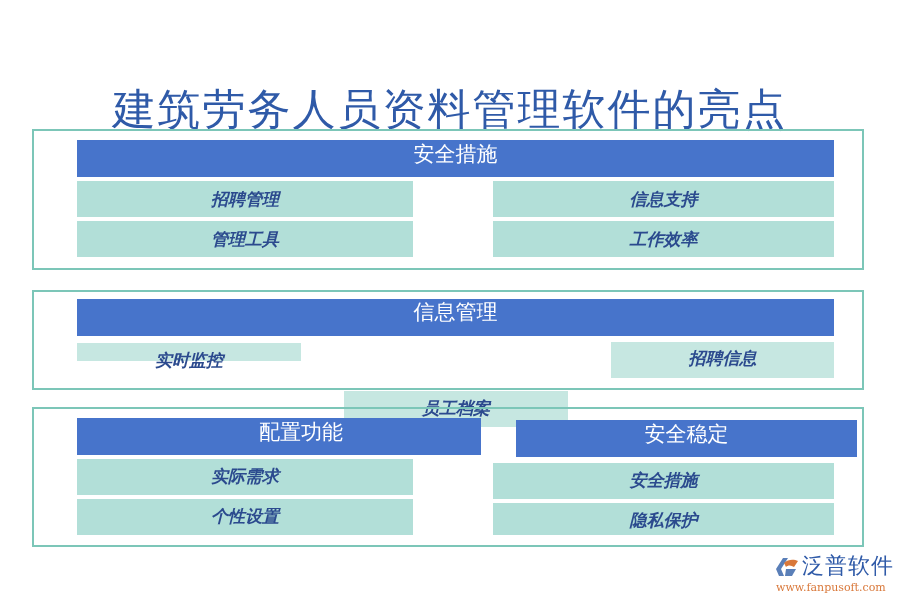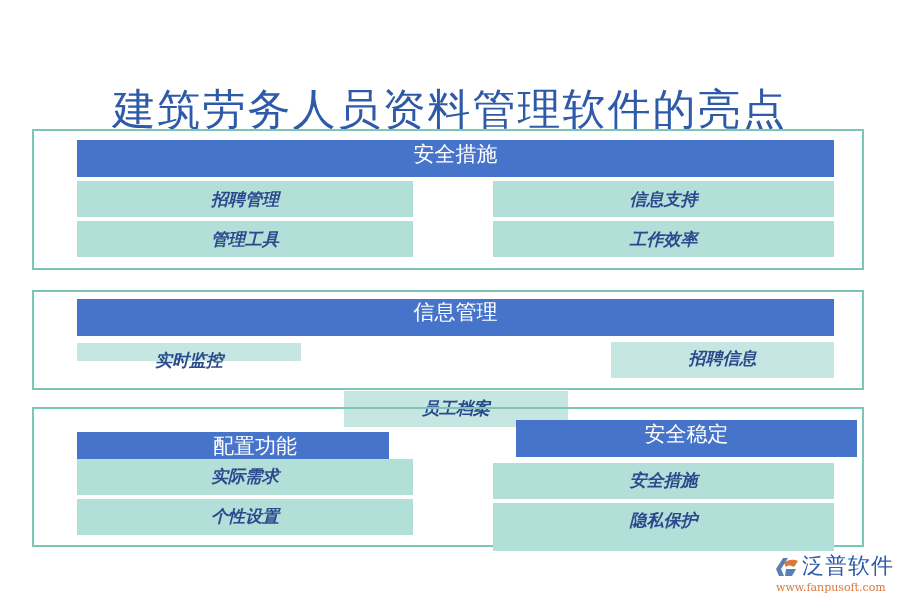--- a/index.html
+++ b/index.html
@@ -28,26 +28,26 @@
 <div class="cell" style="left:493px;top:181px;width:341px;height:36px;line-height:36px;">信息支持</div>
 <div class="cell" style="left:493px;top:221px;width:341px;height:36px;line-height:36px;">工作效率</div>
 
 <div class="section" style="top:290px;height:100px;"></div>
 <div class="hdr" style="left:77px;top:299px;width:757px;height:37px;line-height:26px;">信息管理</div>
 <div class="cell light" style="left:77px;top:343px;width:224px;height:18px;line-height:34px;">实时监控</div>
 <div class="cell light" style="left:344px;top:343px;width:224px;height:36px;line-height:34px;margin-top:48px;">员工档案</div>
 <div class="cell light" style="left:611px;top:342px;width:223px;height:36px;line-height:32px;">招聘信息</div>
 
 <div class="section" style="top:407px;height:140px;"></div>
-<div class="hdr" style="left:77px;top:432px;width:312px;height:37px;line-height:28px;padding-left:44px;">配置功能</div>
+<div class="hdr" style="left:77px;top:418px;width:404px;height:37px;line-height:28px;padding-left:44px;">配置功能</div>
 <div class="cell" style="left:77px;top:459px;width:336px;height:36px;line-height:34px;">实际需求</div>
 <div class="cell" style="left:77px;top:499px;width:336px;height:36px;line-height:34px;">个性设置</div>
 <div class="hdr" style="left:493px;top:420px;width:341px;height:37px;line-height:28px;margin-left:23px;">安全稳定</div>
 <div class="cell" style="left:493px;top:463px;width:341px;height:36px;line-height:34px;">安全措施</div>
-<div class="cell" style="left:493px;top:503px;width:341px;height:48px;line-height:34px;">隐私保护</div>
+<div class="cell" style="left:493px;top:503px;width:341px;height:32px;line-height:34px;">隐私保护</div>
 
 <div class="logo">
   <svg class="logo-icon" viewBox="0 0 26 24">
     <path d="M2 14 L9 3 L14 3 L7 14 L10 21 L5 21 Z" fill="#5a7fb8"></path>
     <path d="M10 8 C14 4, 20 4, 24 6 L20 12 C17 10, 14 10, 12 12 Z" fill="#d9783a"></path>
     <path d="M12 14 L22 14 L18 21 L11 21 Z" fill="#5a7fb8"></path>
   </svg>
   <span class="logo-text">泛普软件</span>
   <span class="logo-url">www.fanpusoft.com</span>
 </div>

